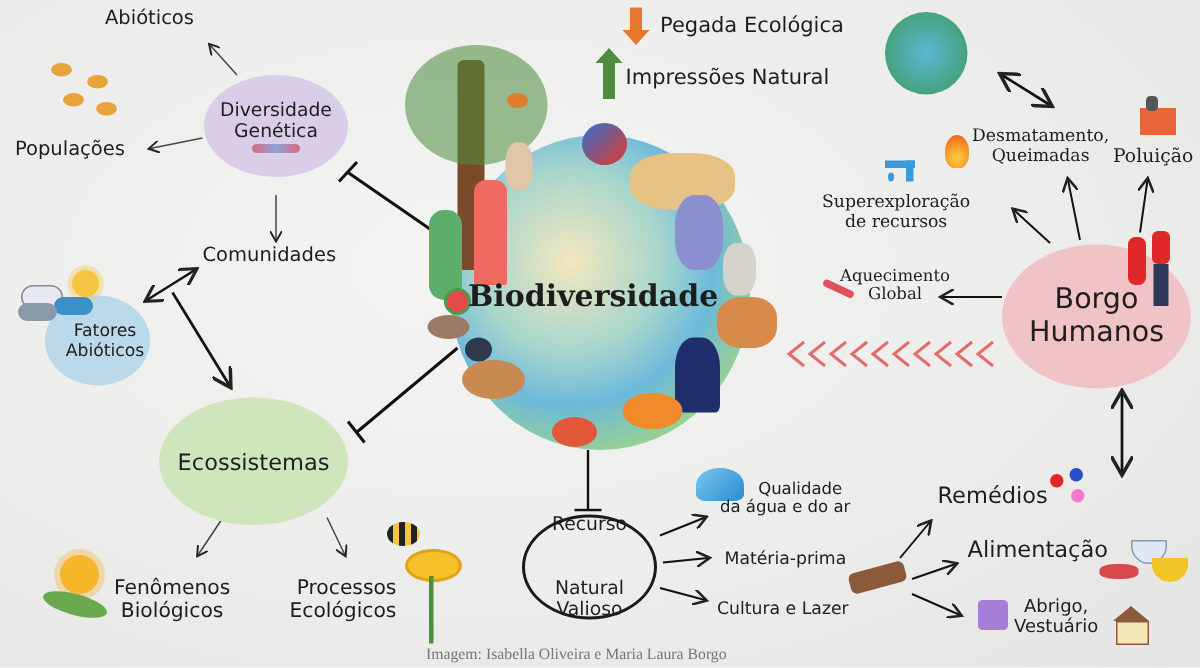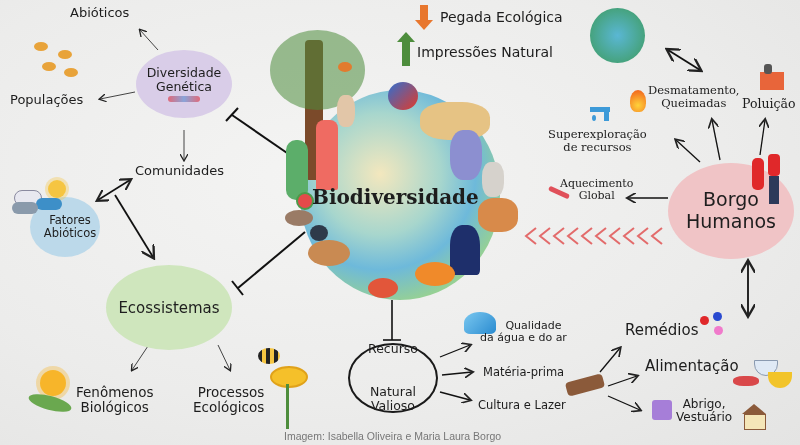--- a/index.html
+++ b/index.html
@@ -212,13 +212,13 @@
 <div class="abs" style="left:652px;top:400px;width:20px;height:20px;background:#a67ed8;border-radius:3px;"></div>
 <div class="txt" style="left:676px;top:398px;font-size:12px;font-family:'DejaVu Sans',sans-serif;">
   <div>Abrigo,</div>
   <div>Vestuário</div>
 </div>
 <div class="abs" style="left:740px;top:404px;width:28px;height:26px;">
   <div style="position:absolute;left:2px;top:0;width:0;height:0;border-left:12px solid transparent;border-right:12px solid transparent;border-bottom:10px solid #8b5a3a;"></div>
   <div style="position:absolute;left:4px;top:10px;width:20px;height:14px;background:#f5e6b8;border:1px solid #8b5a3a;"></div>
 </div>
 
-<div class="txt" style="left:284px;top:431px;font-size:10.5px;color:#777;font-family:Liberation Sans, sans-serif;">Imagem: Isabella Oliveira e Maria Laura Borgo</div>
+<div class="txt" style="left:284px;top:431px;font-size:10.5px;color:#777;font-family:Liberation Serif, serif;">Imagem: Isabella Oliveira e Maria Laura Borgo</div>
 
 </body></html>

